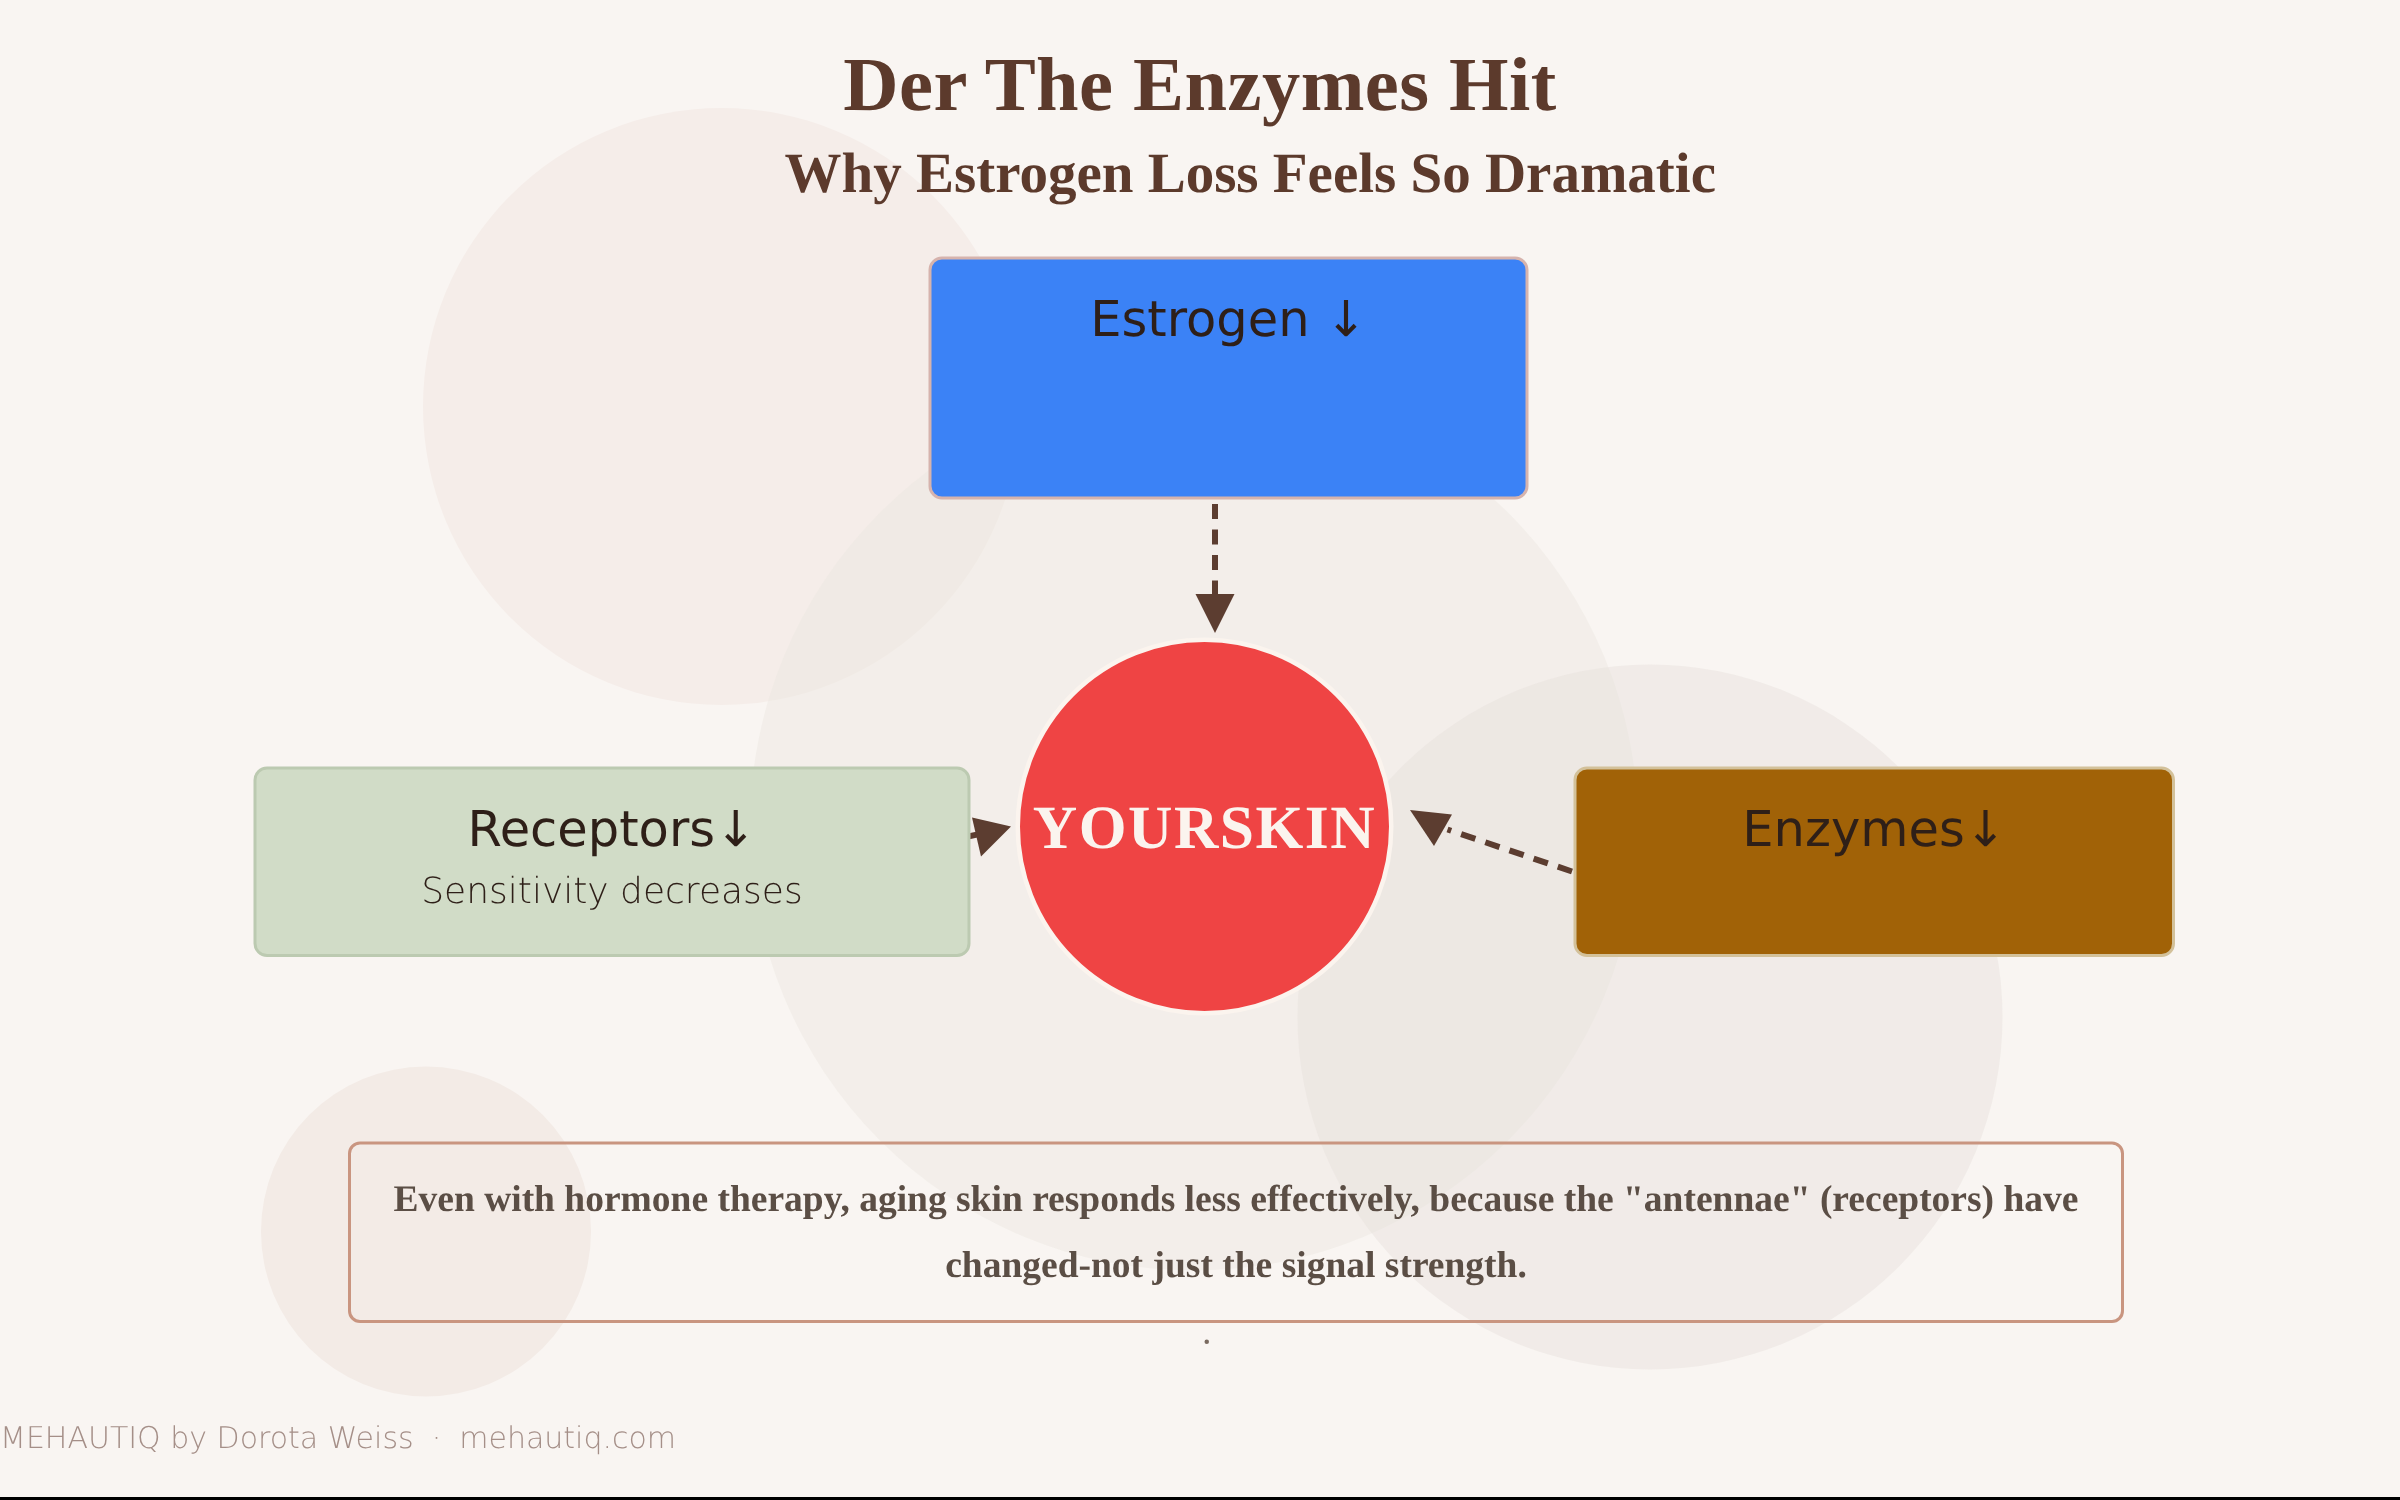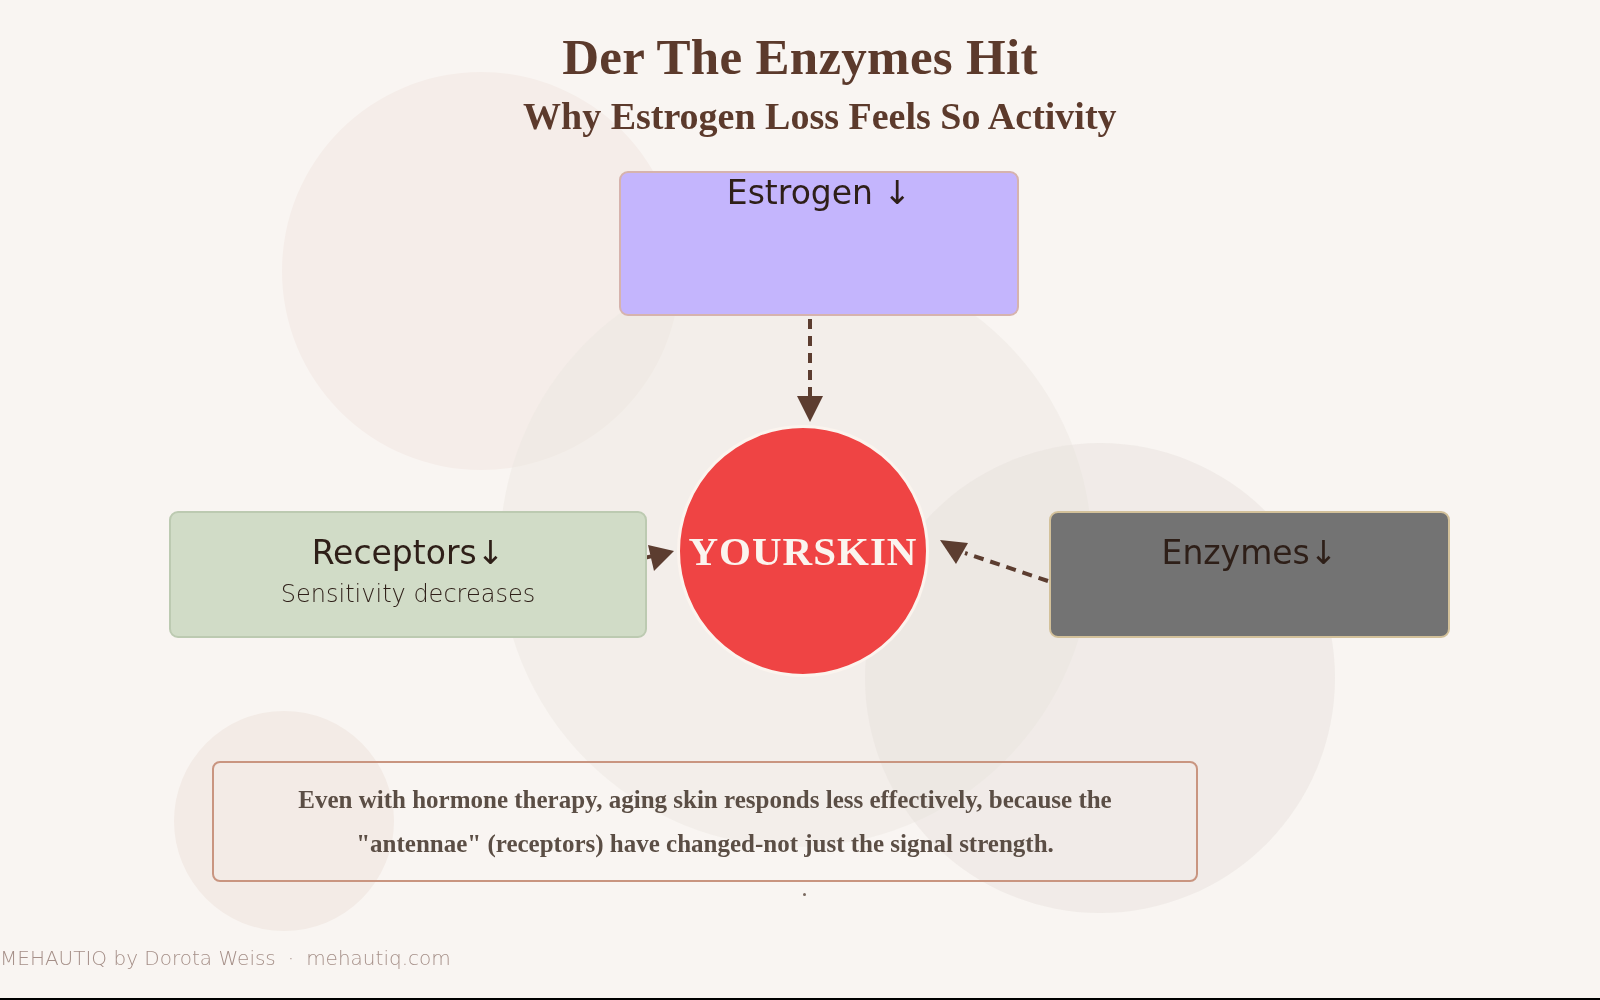--- a/index.html
+++ b/index.html
@@ -24,36 +24,36 @@
     font-family:"Liberation Serif", "DejaVu Serif", serif;
     font-size:38px; color:#5c3a2c; margin:0;
   }
 
   .node {
     position:absolute; box-sizing:border-box; border-radius:9px;
     text-align:center; color:#2e1f18;
   }
   .node .h { font-family:"DejaVu Sans", sans-serif; font-size:33px; line-height:40px; display:block; }
   .node .s { font-family:"DejaVu Sans", sans-serif; font-size:24px; line-height:30px; display:block; margin-top:6px; font-weight:300; }
-  .estrogen { left:619px; top:171px; width:400px; height:145px; background:#c4b5fd; border:2.5px solid #d6b3ad; }
+  .estrogen { left:619px; top:171px; width:400px; height:162px; background:#3b82f6; border:2.5px solid #d6b3ad; padding-top:20px; }
   .receptors { left:169px; top:511px; width:478px; height:127px; background:#d1dcc7; border:2.5px solid #bccab1; padding-top:20px; }
-  .enzymes { left:1049px; top:511px; width:401px; height:127px; background:#737373; border:2.5px solid #d3c19a; padding-top:20px; }
+  .enzymes { left:1049px; top:511px; width:401px; height:127px; background:#a16207; border:2.5px solid #d3c19a; padding-top:20px; }
 
   .skin {
     position:absolute; left:677px; top:425px; width:252px; height:252px;
     border-radius:50%; background:#ef4444; border:3px solid #fbf4ee; box-sizing:border-box;
     display:flex; flex-direction:row; align-items:center; justify-content:center;
     color:#fbf4ee; font-family:"Liberation Serif", "DejaVu Serif", serif; font-weight:bold;
     font-size:41px; line-height:52px; letter-spacing:1px;
   }
 
   svg.arrows { position:absolute; left:0; top:0; width:1600px; height:1000px; pointer-events:none; }
 
   .quote {
-    position:absolute; left:212px; top:761px; width:986px; height:121px; box-sizing:border-box;
+    position:absolute; left:232px; top:761px; width:1184px; height:121px; box-sizing:border-box;
     border:2px solid #c99580; border-radius:8px;
     display:flex; align-items:center; justify-content:center; text-align:center;
     padding:0 20px;
     font-family:"Liberation Serif", "DejaVu Serif", serif; font-weight:bold;
     font-size:25px; line-height:44px; color:#5b4e45;
   }
   .dot { position:absolute; left:803px; top:893px; width:3px; height:3px; background:#7a6a60; border-radius:50%; }
 
   .footer {
     position:absolute; left:0; right:0; top:946px; text-align:left;
@@ -64,21 +64,21 @@
 </style>
 </head>
 <body>
 
 <div class="bg-circle c1"></div>
 <div class="bg-circle c2"></div>
 <div class="bg-circle c3"></div>
 <div class="bg-circle c4"></div>
 
 <h1 class="title">Der The Enzymes Hit</h1>
-<h2 class="subtitle">Why Estrogen Loss Feels So Activity</h2>
+<h2 class="subtitle">Why Estrogen Loss Feels So Dramatic</h2>
 
 <svg class="arrows" viewBox="0 0 1600 1000">
   <g stroke="#5c3d30" stroke-width="4" stroke-dasharray="10 7" fill="none">
     <line x1="810" y1="302" x2="810" y2="396"></line>
     <line x1="575" y1="573" x2="653" y2="556"></line>
     <line x1="1048" y1="581" x2="965" y2="553"></line>
   </g>
   <g fill="#5c3d30">
     <polygon points="797,396 823,396 810,422"></polygon>
     <polygon points="648,545 674,551 654,571"></polygon>

